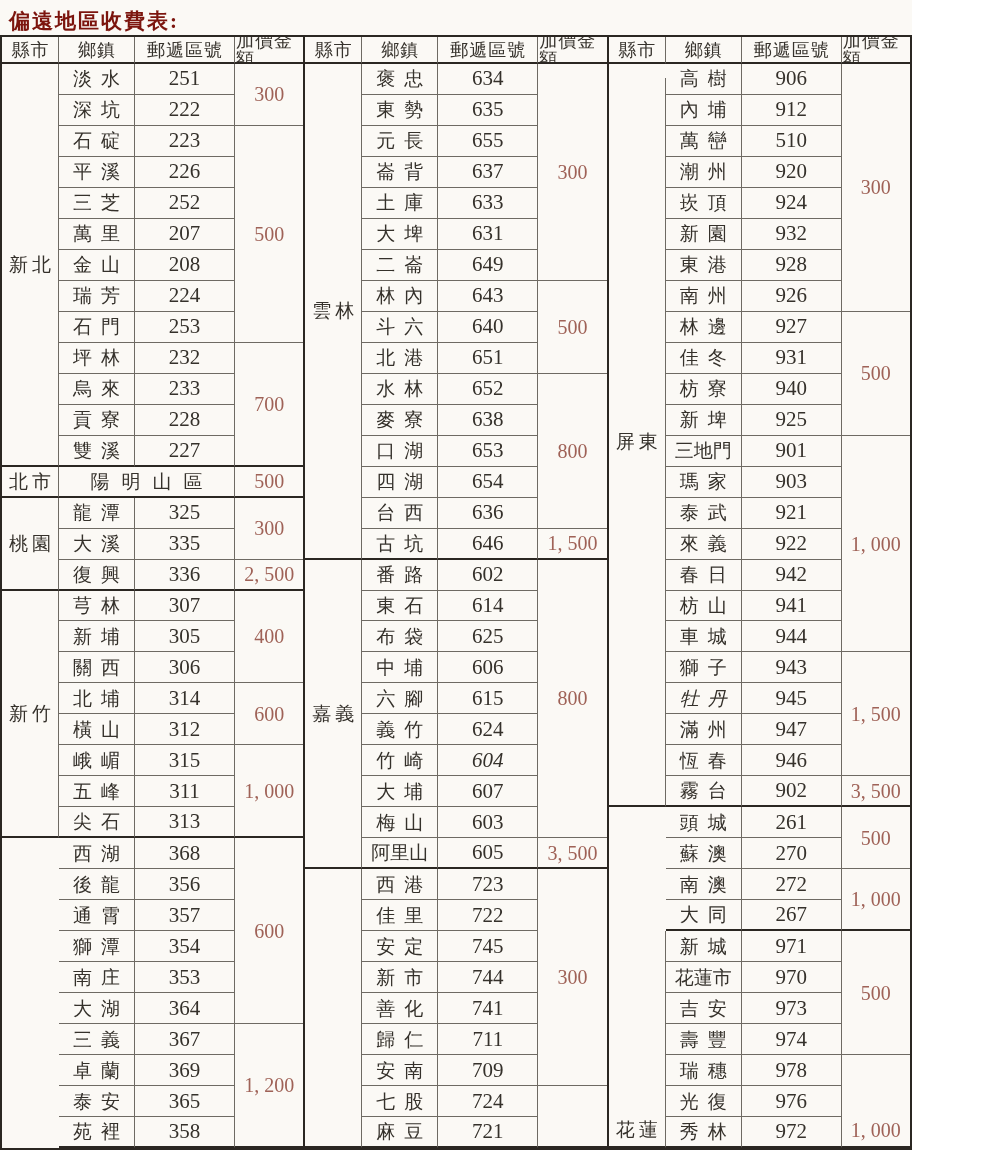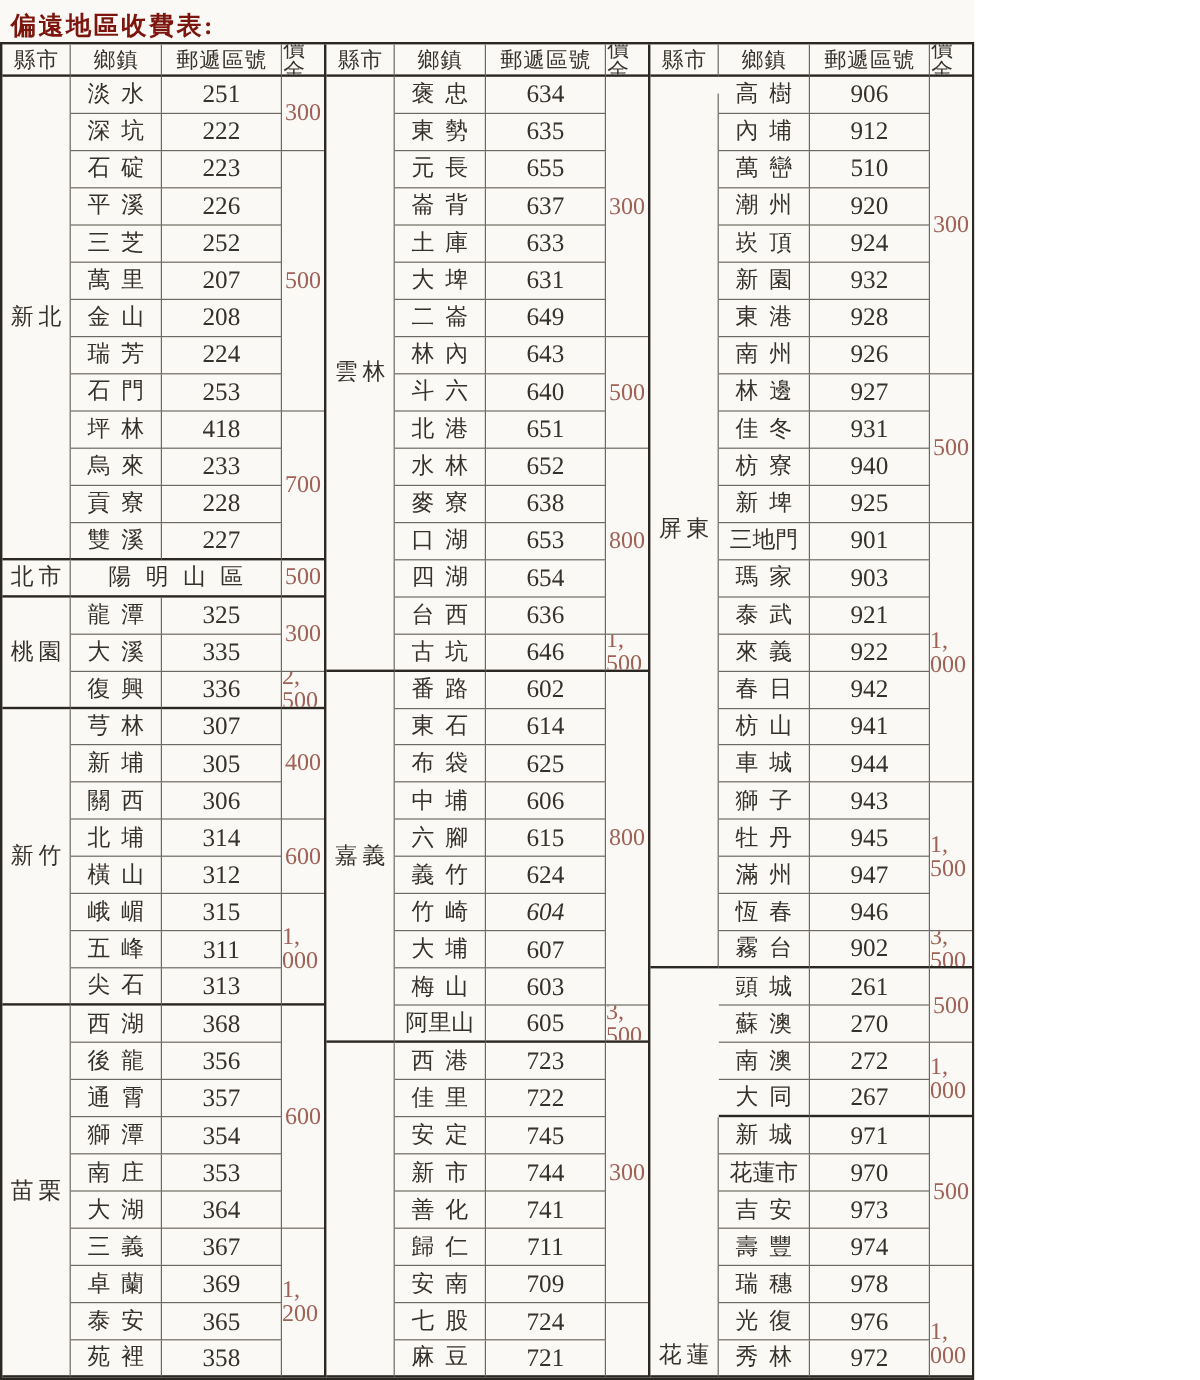--- a/index.html
+++ b/index.html
@@ -1,18 +1,18 @@
 <!DOCTYPE html>
 <html><head>
 <meta charset="utf-8">
 <style>
   html,body{margin:0;padding:0;}
   .page{
     position:relative;
-    width:812px;height:1150px;
+    width:912px;height:1150px;
     background:#fbf9f5;
     overflow:hidden;
     font-family:"Liberation Serif","DejaVu Serif",serif;
     color:#35312b;
   }
   .title{
     height:35px;box-sizing:border-box;
     padding:7px 0 0 9px;
     font-size:21px;font-weight:bold;
     letter-spacing:2px;
@@ -79,21 +79,21 @@
         <div class="cell code" style="grid-area: 6 / 3 / span 1 / span 1;">252</div>
         <div class="cell town ls" style="grid-area: 7 / 2 / span 1 / span 1;">萬里</div>
         <div class="cell code" style="grid-area: 7 / 3 / span 1 / span 1;">207</div>
         <div class="cell town ls" style="grid-area: 8 / 2 / span 1 / span 1;">金山</div>
         <div class="cell code" style="grid-area: 8 / 3 / span 1 / span 1;">208</div>
         <div class="cell town ls" style="grid-area: 9 / 2 / span 1 / span 1;">瑞芳</div>
         <div class="cell code" style="grid-area: 9 / 3 / span 1 / span 1;">224</div>
         <div class="cell town ls" style="grid-area: 10 / 2 / span 1 / span 1;">石門</div>
         <div class="cell code" style="grid-area: 10 / 3 / span 1 / span 1;">253</div>
         <div class="cell town ls" style="grid-area: 11 / 2 / span 1 / span 1;">坪林</div>
-        <div class="cell code" style="grid-area: 11 / 3 / span 1 / span 1;">418</div>
+        <div class="cell code" style="grid-area: 11 / 3 / span 1 / span 1;">232</div>
         <div class="cell town ls" style="grid-area: 12 / 2 / span 1 / span 1;">烏來</div>
         <div class="cell code" style="grid-area: 12 / 3 / span 1 / span 1;">233</div>
         <div class="cell town ls" style="grid-area: 13 / 2 / span 1 / span 1;">貢寮</div>
         <div class="cell code" style="grid-area: 13 / 3 / span 1 / span 1;">228</div>
         <div class="cell town ls strong" style="grid-area: 14 / 2 / span 1 / span 1;">雙溪</div>
         <div class="cell code strong" style="grid-area: 14 / 3 / span 1 / span 1;">227</div>
         <div class="cell fee last" style="grid-area: 2 / 4 / span 2 / span 1;">300</div>
         <div class="cell fee last" style="grid-area: 4 / 4 / span 7 / span 1;">500</div>
         <div class="cell fee last strong" style="grid-area: 11 / 4 / span 4 / span 1;">700</div>
         <div class="cell county strong" style="grid-area: 15 / 1 / span 1 / span 1;">北市</div>
@@ -121,21 +121,20 @@
         <div class="cell code" style="grid-area: 23 / 3 / span 1 / span 1;">312</div>
         <div class="cell town ls" style="grid-area: 24 / 2 / span 1 / span 1;">峨嵋</div>
         <div class="cell code" style="grid-area: 24 / 3 / span 1 / span 1;">315</div>
         <div class="cell town ls" style="grid-area: 25 / 2 / span 1 / span 1;">五峰</div>
         <div class="cell code" style="grid-area: 25 / 3 / span 1 / span 1;">311</div>
         <div class="cell town ls strong" style="grid-area: 26 / 2 / span 1 / span 1;">尖石</div>
         <div class="cell code strong" style="grid-area: 26 / 3 / span 1 / span 1;">313</div>
         <div class="cell fee last" style="grid-area: 19 / 4 / span 3 / span 1;">400</div>
         <div class="cell fee last" style="grid-area: 22 / 4 / span 2 / span 1;">600</div>
         <div class="cell fee last strong" style="grid-area: 24 / 4 / span 3 / span 1;">1, 000</div>
-        <div class="cell county strong" style="grid-area: 27 / 1 / span 10 / span 1;">苗栗</div>
         <div class="cell town ls" style="grid-area: 27 / 2 / span 1 / span 1;">西湖</div>
         <div class="cell code" style="grid-area: 27 / 3 / span 1 / span 1;">368</div>
         <div class="cell town ls" style="grid-area: 28 / 2 / span 1 / span 1;">後龍</div>
         <div class="cell code" style="grid-area: 28 / 3 / span 1 / span 1;">356</div>
         <div class="cell town ls" style="grid-area: 29 / 2 / span 1 / span 1;">通霄</div>
         <div class="cell code" style="grid-area: 29 / 3 / span 1 / span 1;">357</div>
         <div class="cell town ls" style="grid-area: 30 / 2 / span 1 / span 1;">獅潭</div>
         <div class="cell code" style="grid-area: 30 / 3 / span 1 / span 1;">354</div>
         <div class="cell town ls" style="grid-area: 31 / 2 / span 1 / span 1;">南庄</div>
         <div class="cell code" style="grid-area: 31 / 3 / span 1 / span 1;">353</div>
@@ -278,21 +277,21 @@
         <div class="cell town ls" style="grid-area: 17 / 2 / span 1 / span 1;">來義</div>
         <div class="cell code" style="grid-area: 17 / 3 / span 1 / span 1;">922</div>
         <div class="cell town ls" style="grid-area: 18 / 2 / span 1 / span 1;">春日</div>
         <div class="cell code" style="grid-area: 18 / 3 / span 1 / span 1;">942</div>
         <div class="cell town ls" style="grid-area: 19 / 2 / span 1 / span 1;">枋山</div>
         <div class="cell code" style="grid-area: 19 / 3 / span 1 / span 1;">941</div>
         <div class="cell town ls" style="grid-area: 20 / 2 / span 1 / span 1; text-align: right;">車城</div>
         <div class="cell code" style="grid-area: 20 / 3 / span 1 / span 1;">944</div>
         <div class="cell town ls" style="grid-area: 21 / 2 / span 1 / span 1;">獅子</div>
         <div class="cell code" style="grid-area: 21 / 3 / span 1 / span 1;">943</div>
-        <div class="cell town ls" style="grid-area: 22 / 2 / span 1 / span 1;">牡丹</div>
+        <div class="cell town ls" style="grid-area: 22 / 2 / span 1 / span 1; font-style: italic;">牡丹</div>
         <div class="cell code" style="grid-area: 22 / 3 / span 1 / span 1;">945</div>
         <div class="cell town ls" style="grid-area: 23 / 2 / span 1 / span 1;">滿州</div>
         <div class="cell code" style="grid-area: 23 / 3 / span 1 / span 1;">947</div>
         <div class="cell town ls" style="grid-area: 24 / 2 / span 1 / span 1;">恆春</div>
         <div class="cell code" style="grid-area: 24 / 3 / span 1 / span 1;">946</div>
         <div class="cell town ls strong" style="grid-area: 25 / 2 / span 1 / span 1;">霧台</div>
         <div class="cell code strong" style="grid-area: 25 / 3 / span 1 / span 1;">902</div>
         <div class="cell fee last" style="grid-area: 2 / 4 / span 8 / span 1;">300</div>
         <div class="cell fee last" style="grid-area: 10 / 4 / span 4 / span 1;">500</div>
         <div class="cell fee last" style="grid-area: 14 / 4 / span 7 / span 1;">1, 000</div>

